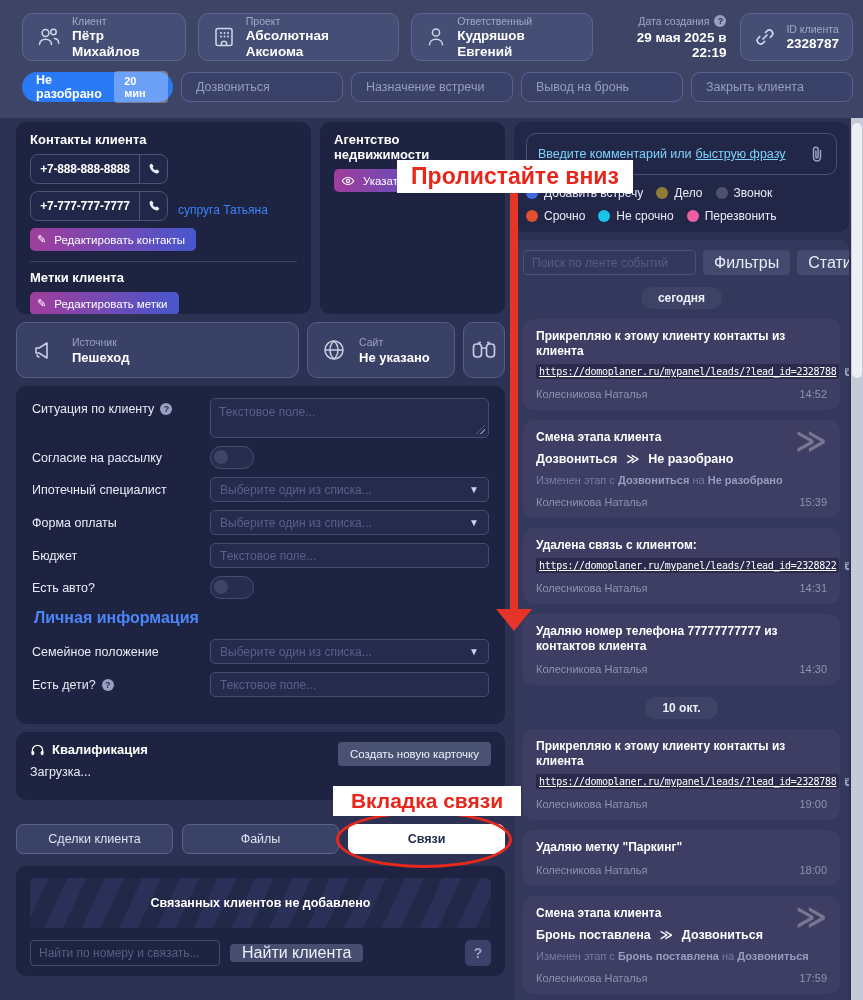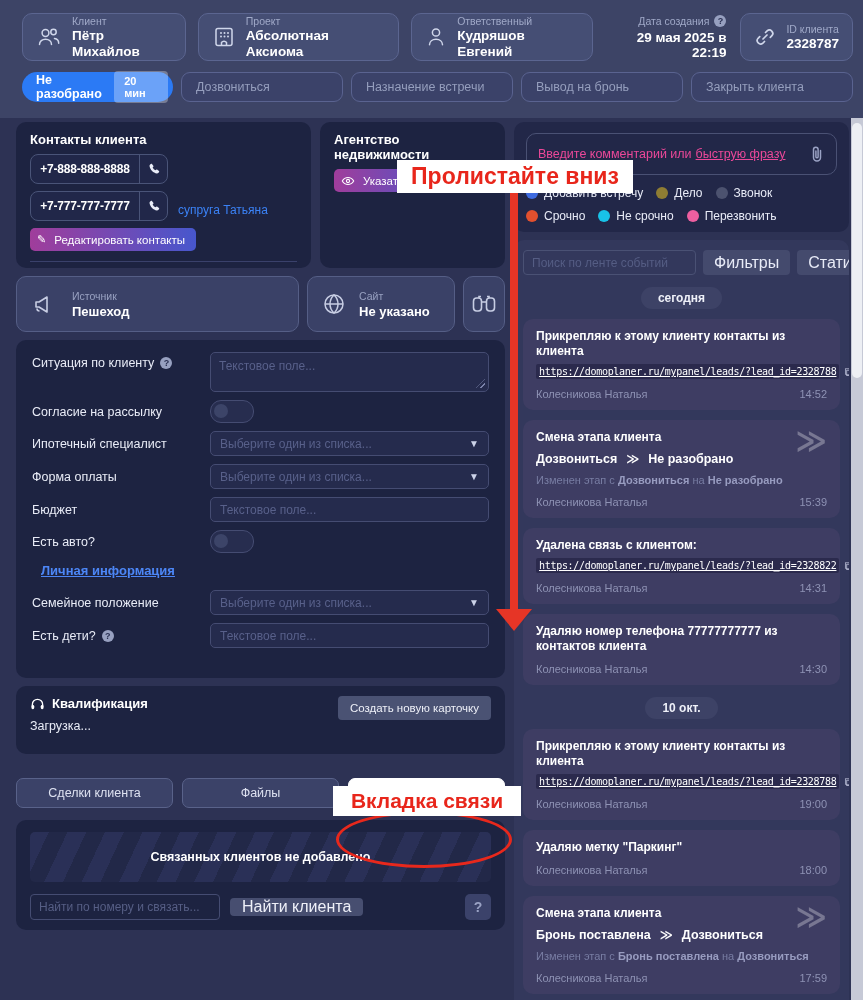--- a/index.html
+++ b/index.html
@@ -26,21 +26,21 @@
   
   .stage-row{position:absolute;top:72px;left:22px;right:10px;display:flex;gap:8px;height:30px;}
   .stage-active{flex:1;background:#2b7af5;border-radius:16px;display:flex;align-items:center;
     justify-content:space-between;padding:0 5px 0 14px;color:#fff;font-size:12.5px;font-weight:700;}
   .stage-badge{background:rgba(255,255,255,.30);border-radius:4px;padding:4px 10px;font-size:11px;font-weight:700;}
   .stage-btn{flex:1;background:#3b4269;border:1px solid #5a6390;border-radius:9px;color:#959ebd;
     font-size:12.5px;display:flex;align-items:center;padding:0 14px;box-sizing:border-box;}
   
   .left-col{position:absolute;left:16px;top:122px;width:489px;}
   .panel{background:#1d2341;border-radius:10px;box-sizing:border-box;}
-  .row1{display:flex;gap:9px;height:146px;}
+  .row1{display:flex;gap:9px;height:192px;}
   .contacts{width:295px;padding:10px 14px;overflow:hidden;}
   .agency{flex:1;padding:10px 14px;}
   .p-title{font-size:13px;font-weight:700;color:#fff;}
   .phone-row{margin-top:7px;display:flex;align-items:center;gap:10px;}
   .phone-box{display:flex;width:136px;height:28px;border:1px solid #4a5478;border-radius:8px;
              background:#212749;align-items:center;overflow:hidden;}
   .phone-num{flex:1;text-align:center;font-size:12px;font-weight:700;color:#fff;letter-spacing:-.2px;}
   .phone-call{width:27px;align-self:stretch;border-left:1px solid #4a5478;display:flex;align-items:center;justify-content:center;}
   .phone-note{font-size:12px;color:#3b82f6;margin-top:7px;}
   .grad-btn{margin-top:7px;display:inline-flex;align-items:center;gap:8px;height:23px;padding:0 11px 0 7px;
@@ -65,21 +65,21 @@
      font-size:12px;color:#58608a;}
   .txt-area{height:40px;padding:6px 8px;position:relative;}
   .txt-area::after{content:"";position:absolute;right:3px;bottom:3px;width:9px;height:9px;
      background:repeating-linear-gradient(135deg,transparent 0 2px,#7b83aa 2px 3.5px);
      clip-path:polygon(100% 0,0 100%,100% 100%);}
   .sel{height:25px;display:flex;align-items:center;justify-content:space-between;padding:0 9px;}
   .caret{color:#ccd2e8;font-size:10px;}
   .tin{height:25px;display:flex;align-items:center;padding:0 9px;}
   .toggle{width:42px;height:21px;border:1px solid #454c72;border-radius:11px;background:#272d4f;position:relative;}
   .knob{position:absolute;left:3px;top:2.5px;width:14px;height:14px;border-radius:50%;background:#3c4468;}
-  .pers-head{color:#4c86f6;font-size:13px;font-weight:700;margin:10px 9px 12px;text-decoration:underline;}
+  .pers-head{color:#4c86f6;font-size:16px;font-weight:700;margin:10px 2px 12px;}
   
   .qual{margin-top:8px;height:68px;padding:10px 14px;display:flex;justify-content:space-between;}
   .q-title{display:flex;align-items:center;gap:7px;font-size:13px;font-weight:700;color:#fff;}
   .q-load{margin-top:8px;font-size:12.5px;color:#e9ecf7;}
   .q-btn{align-self:flex-start;background:#4a5273;border-radius:4px;padding:6px 12px;font-size:11.5px;color:#eef0f8;cursor:pointer;}
   
   .tabs{margin-top:24px;display:flex;gap:9px;height:30px;}
   .tab{flex:1;border-radius:7px;display:flex;align-items:center;justify-content:center;font-size:12.5px;
        background:#3b4268;border:1px solid #59628a;color:#dde1f0;box-sizing:border-box;cursor:pointer;}
   .tab.active{background:#fff;border-color:#fff;color:#262c4e;font-weight:700;}
@@ -93,21 +93,21 @@
      padding:0 8px;color:#8b93b8;font-size:12px;font-family:inherit;box-sizing:border-box;outline:none;}
   .rel-input::placeholder{color:#565e85;}
   .rel-btn{background:#474e70;border-radius:4px;height:18px;padding:0 12px;color:#eef0f8;font-size:16px;
      display:flex;align-items:center;cursor:pointer;}
   .rel-help{margin-left:auto;width:26px;height:26px;background:#3b426a;border-radius:5px;display:flex;
      align-items:center;justify-content:center;color:#9aa2c4;font-weight:700;font-size:14px;}
   
   .right-col{position:absolute;left:514px;top:122px;width:335px;}
   .comment-panel{background:#222748;border-radius:10px;padding:11px 12px;height:110px;box-sizing:border-box;}
   .comment-input{height:40px;border:1px solid #4a5174;border-radius:10px;display:flex;align-items:center;
-     padding:0 11px;color:#ec4899;font-size:12.5px;}
+     padding:0 11px;color:#7dd3fc;font-size:12.5px;}
   .ph-link{text-decoration:underline;margin-left:4px;}
   .clip{margin-left:auto;display:flex;}
   .qa-wrap{margin-top:11px;display:flex;flex-wrap:wrap;column-gap:13px;row-gap:9px;}
   .qa{display:flex;align-items:center;gap:6px;font-size:12px;color:#e8ebf7;}
   .qa-dot{width:12px;height:12px;border-radius:50%;flex:0 0 auto;}
   .feed{margin-top:8px;background:#33385c;border-radius:10px 10px 0 0;height:760px;
         padding:10px 9px;box-sizing:border-box;overflow:hidden;}
   .feed-toolbar{display:flex;gap:7px;margin-bottom:4px;}
   .feed-search{flex:1;height:25px;border:1px solid #4a5174;border-radius:4px;background:transparent;
      color:#8b93b8;font-size:12px;padding:0 8px;font-family:inherit;outline:none;box-sizing:border-box;}

